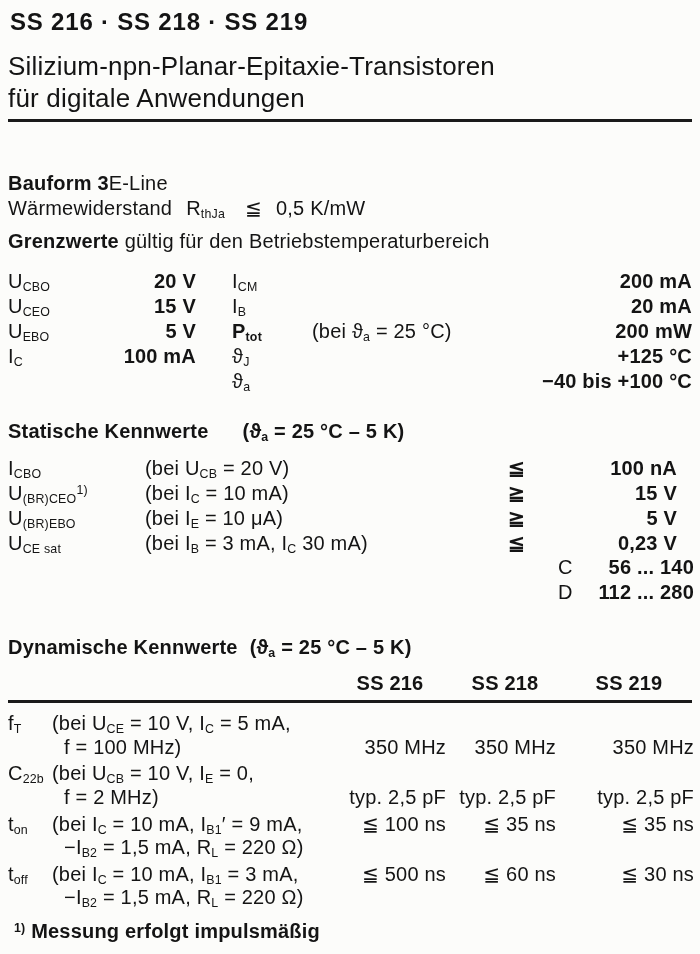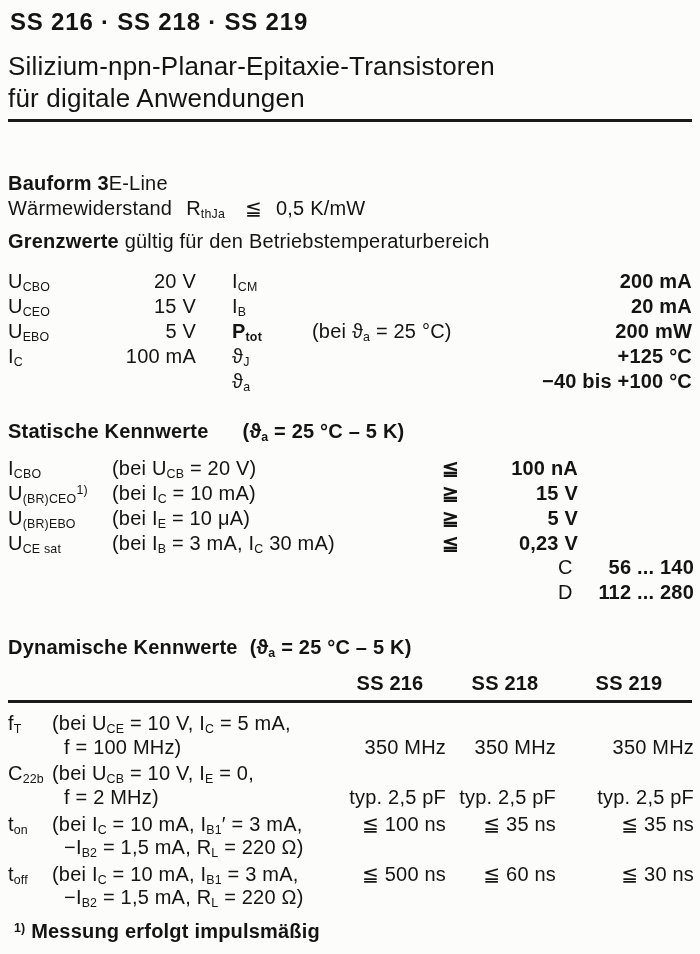--- a/index.html
+++ b/index.html
@@ -16,25 +16,25 @@
   .subtitle{left:8px;top:50px;font-size:26px;font-weight:400;line-height:32px;}
   .rule{left:8px;width:684px;height:3px;background:#1a1a1a;}
   .rule1{top:119px;}
   .rule2{top:700px;}
   .bauform{left:8px;top:144px;font-size:20px;display:flex;margin-top:28px;}
   .thermal{left:8px;top:196px;font-size:20px;display:flex;gap:14px;align-items:baseline;}
   .thermal .rel{margin-left:6px;}
   .limits-heading{left:8px;top:230px;font-size:20px;}
   .limits{left:8px;top:270px;width:684px;font-size:20px;}
   .limits .row{display:grid;grid-template-columns:102px 86px 36px 80px 170px 1fr;height:25px;align-items:baseline;}
-  .limits .v1{text-align:right;font-weight:normal;}
+  .limits .v1{text-align:right;font-weight:bold;}
   .limits .v2{text-align:right;font-weight:bold;white-space:nowrap;}
   .static-heading{left:8px;top:420px;font-size:20px;font-weight:bold;display:flex;gap:34px;}
   .statics{left:8px;top:456px;width:684px;font-size:20px;}
-  .statics .row{display:grid;grid-template-columns:104px 330px 26px 110px;height:25px;align-items:baseline;}
+  .statics .row{display:grid;grid-template-columns:104px 330px 26px 110px;height:25px;align-items:baseline;gap:33px;}
   .statics .rel{font-weight:bold;}
   .statics .val{text-align:right;font-weight:bold;white-space:nowrap;}
   .groups{left:458px;top:556px;font-size:20px;}
   .groups .grow{display:grid;grid-template-columns:100px 26px 110px;height:25px;align-items:baseline;}
   .groups .range{text-align:right;font-weight:bold;white-space:nowrap;}
   .dynamic-heading{left:8px;top:636px;font-size:20px;font-weight:bold;display:flex;gap:12px;}
   .dyncols{left:330px;top:672px;width:368px;display:grid;grid-template-columns:120px 110px 138px;font-size:20px;font-weight:bold;}
   .dyncols span{text-align:center;}
   .dyntable{left:8px;top:712px;width:690px;font-size:20px;}
   .dynrow{display:grid;grid-template-columns:44px 278px 120px 110px 138px;grid-template-rows:24px 24px;align-items:baseline;margin-bottom:2px;}
@@ -196,21 +196,21 @@
       <span class="sym"><span>C</span><sub>22b</sub></span>
       <span class="c1"><span>(bei U</span><sub>CB</sub><span> = 10 V, I</span><sub>E</sub><span> = 0,</span></span>
       <span class="c2"><span>f = 2 MHz)</span></span>
       <span class="val v0">typ. 2,5 pF</span>
       <span class="val v1">typ. 2,5 pF</span>
       <span class="val v2">typ. 2,5 pF</span>
     </div>
 
     <div class="dynrow vline1">
       <span class="sym"><span>t</span><sub>on</sub></span>
-      <span class="c1"><span>(bei I</span><sub>C</sub><span> = 10 mA, I</span><sub>B1</sub><span>′ = 3 mA,</span></span>
+      <span class="c1"><span>(bei I</span><sub>C</sub><span> = 10 mA, I</span><sub>B1</sub><span>′ = 9 mA,</span></span>
       <span class="c2"><span>−I</span><sub>B2</sub><span> = 1,5 mA, R</span><sub>L</sub><span> = 220 Ω)</span></span>
       <span class="val v0">≦ 100 ns</span>
       <span class="val v1">≦ 35 ns</span>
       <span class="val v2">≦ 35 ns</span>
     </div>
 
     <div class="dynrow vline1">
       <span class="sym"><span>t</span><sub>off</sub></span>
       <span class="c1"><span>(bei I</span><sub>C</sub><span> = 10 mA, I</span><sub>B1</sub><span> = 3 mA,</span></span>
       <span class="c2"><span>−I</span><sub>B2</sub><span> = 1,5 mA, R</span><sub>L</sub><span> = 220 Ω)</span></span>

